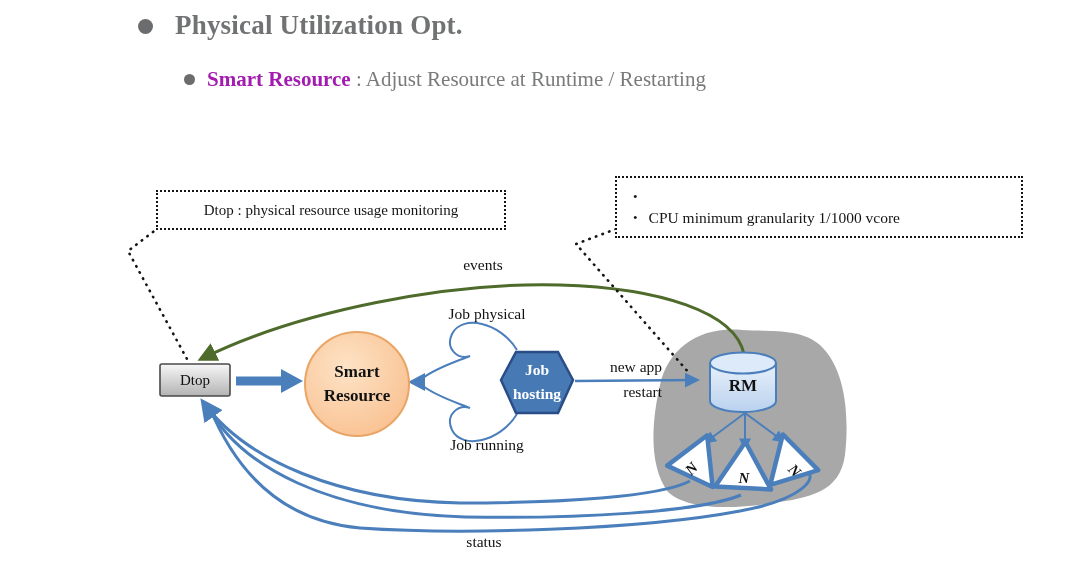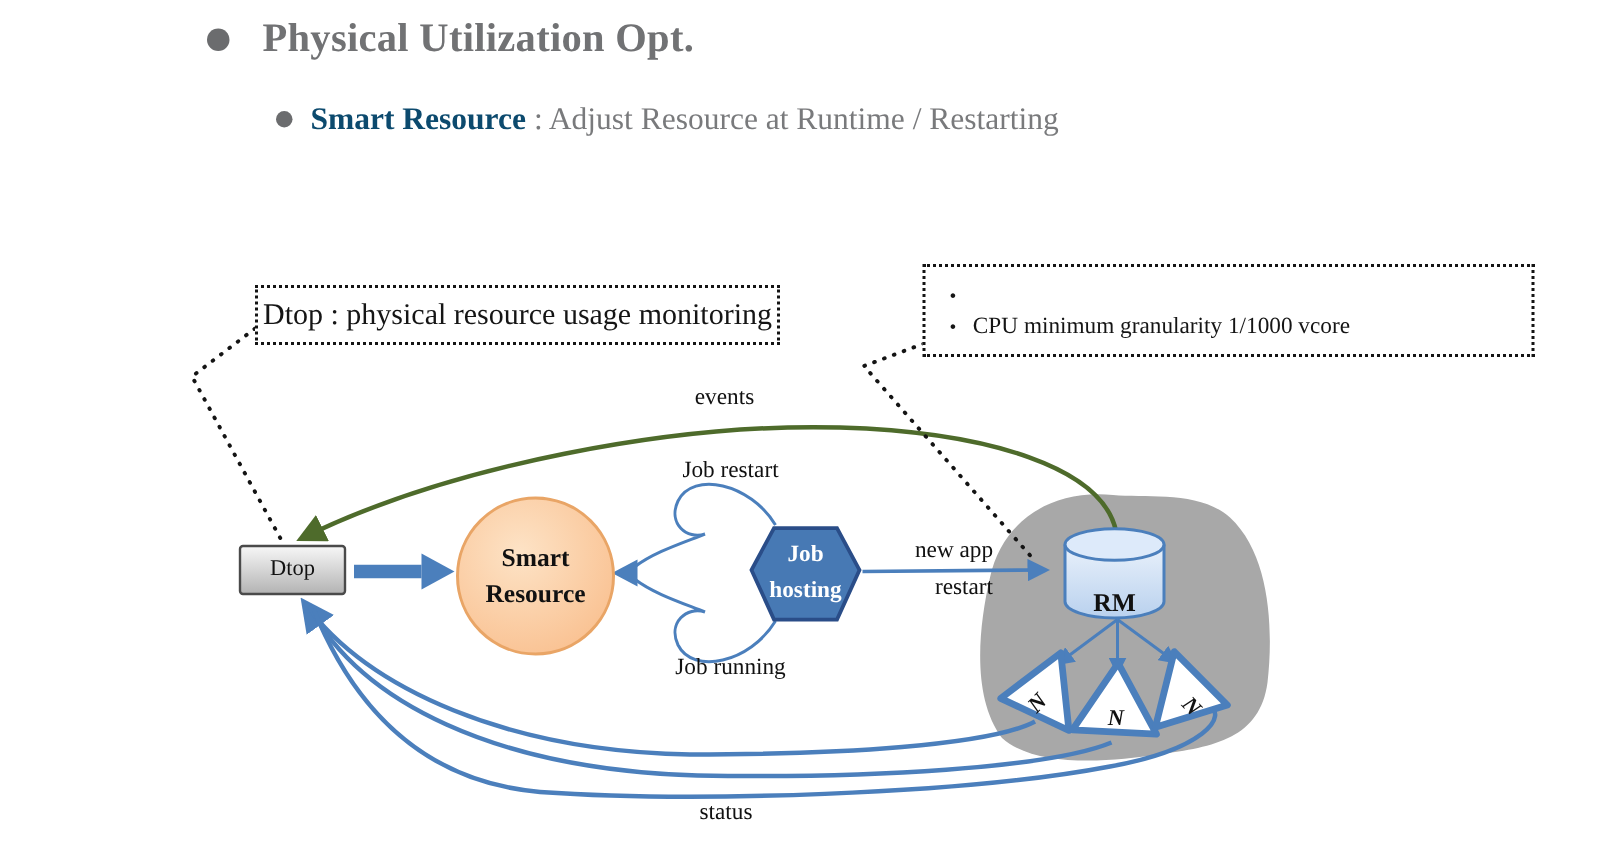--- a/index.html
+++ b/index.html
@@ -5,25 +5,25 @@
   html,body{margin:0;padding:0;background:#fff;}
   .slide{position:relative;width:1080px;height:567px;background:#ffffff;
          font-family:Liberation Serif, serif;overflow:hidden;}
   
   .bullet{position:absolute;border-radius:50%;background:#6b6c6e;}
   .b1{left:138px;top:19px;width:15px;height:15px;}
   .b2{left:184px;top:74px;width:11px;height:11px;}
   .title{position:absolute;left:175px;top:10px;margin:0;font-size:27px;font-weight:bold;
          color:#717274;letter-spacing:.2px;}
   .subtitle{position:absolute;left:207px;top:67px;font-size:21px;color:#797a7c;}
-  .subtitle .bold{font-weight:bold;color:#0c4a6e;}
+  .subtitle .bold{font-weight:bold;color:#a21caf;}
   
   .callout{position:absolute;border:2.5px dotted #141414;background:#fff;color:#151515;}
-  .callout-left{left:170px;top:190px;width:346px;height:36px;display:flex;
-                align-items:center;justify-content:center;font-size:20px;}
+  .callout-left{left:156px;top:190px;width:346px;height:36px;display:flex;
+                align-items:center;justify-content:center;font-size:15px;}
   .callout-right{left:615px;top:176px;width:408px;height:62px;padding:8px 0 0 16px;
                  box-sizing:border-box;font-size:15.5px;}
   .callout-right .row{display:flex;gap:11px;line-height:21px;}
   .callout-right .dot{font-size:13px;}
   
   .label{position:absolute;transform:translate(-50%,-50%);color:#111;
          font-size:15.5px;white-space:nowrap;text-align:right;}
   .lbl-newapp{line-height:25px;}
   .node-label{position:absolute;transform:translate(-50%,-50%);text-align:center;
               color:#111;white-space:nowrap;}
@@ -141,32 +141,32 @@
     <div class="row">
       <span class="dot">•</span>
     </div>
     <div class="row">
       <span class="dot">•</span>
       <span>CPU minimum granularity 1/1000 vcore</span>
     </div>
   </div>
 
   <div class="label" style="left:483px;top:265px;">events</div>
-  <div class="label" style="left:487px;top:314px;">Job restart</div>
+  <div class="label" style="left:487px;top:314px;">Job physical</div>
   <div class="label" style="left:487px;top:445px;">Job running</div>
   <div class="label lbl-newapp" style="left:636px;top:379px;">
     <div>new app</div>
     <div>restart</div>
   </div>
   <div class="label" style="left:484px;top:542px;">status</div>
 
   <div class="node-label lbl-dtop" style="left:195px;top:380px;">Dtop</div>
   <div class="node-label lbl-hex" style="left:537px;top:382px;">
     <div>Job</div>
     <div>hosting</div>
   </div>
   <div class="node-label lbl-smart" style="left:357px;top:384px;">
     <div>Smart</div>
     <div>Resource</div>
   </div>
-  <div class="node-label lbl-rm" style="left:743px;top:402px;">RM</div>
+  <div class="node-label lbl-rm" style="left:743px;top:386px;">RM</div>
 
 </div>
 
 </body></html>

